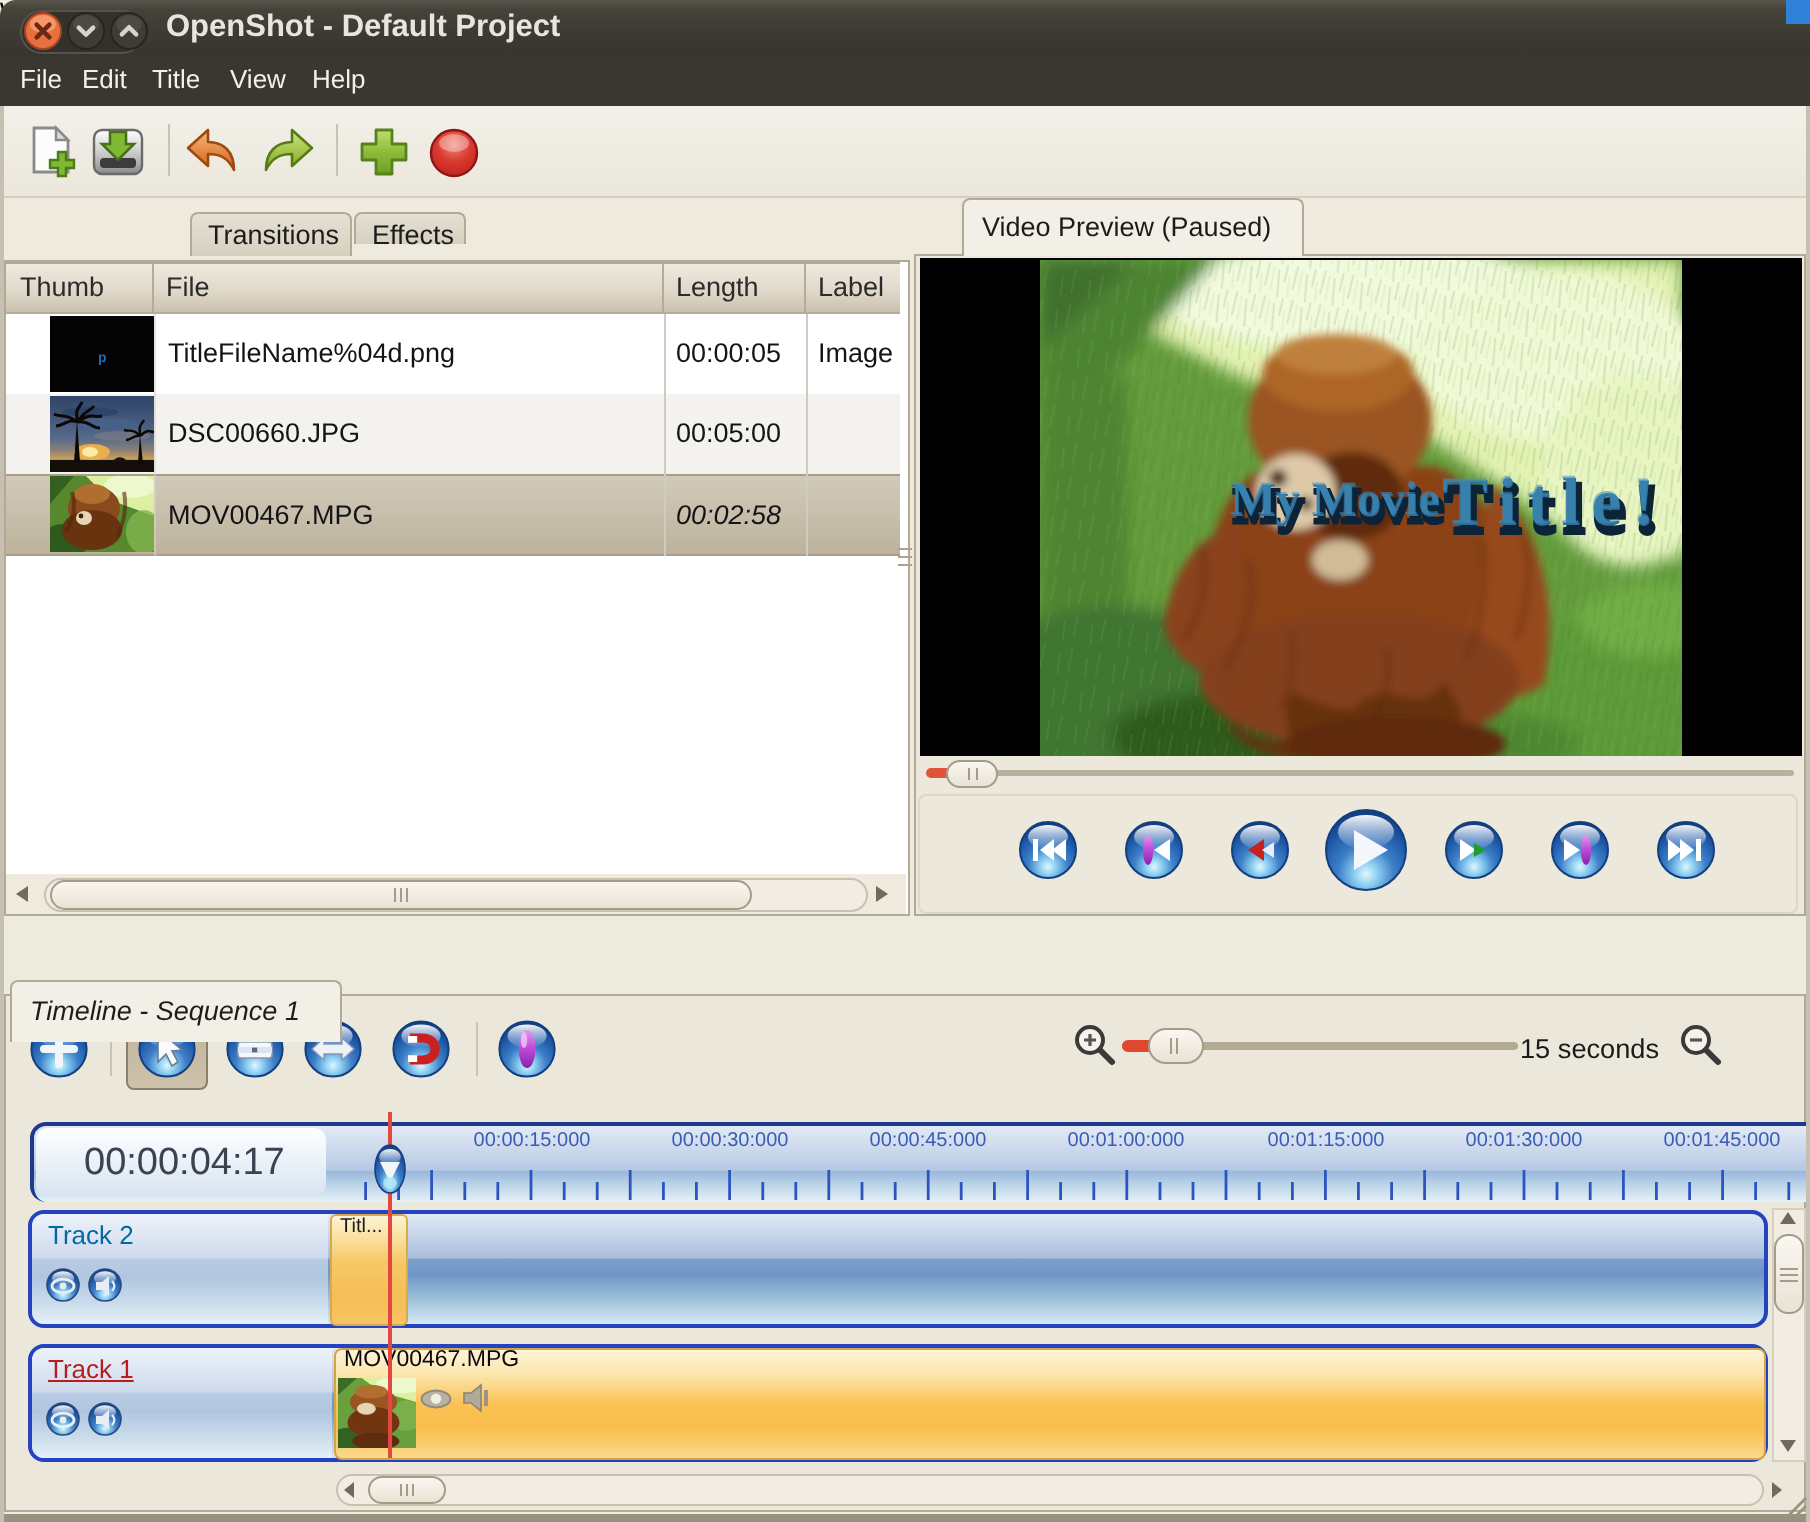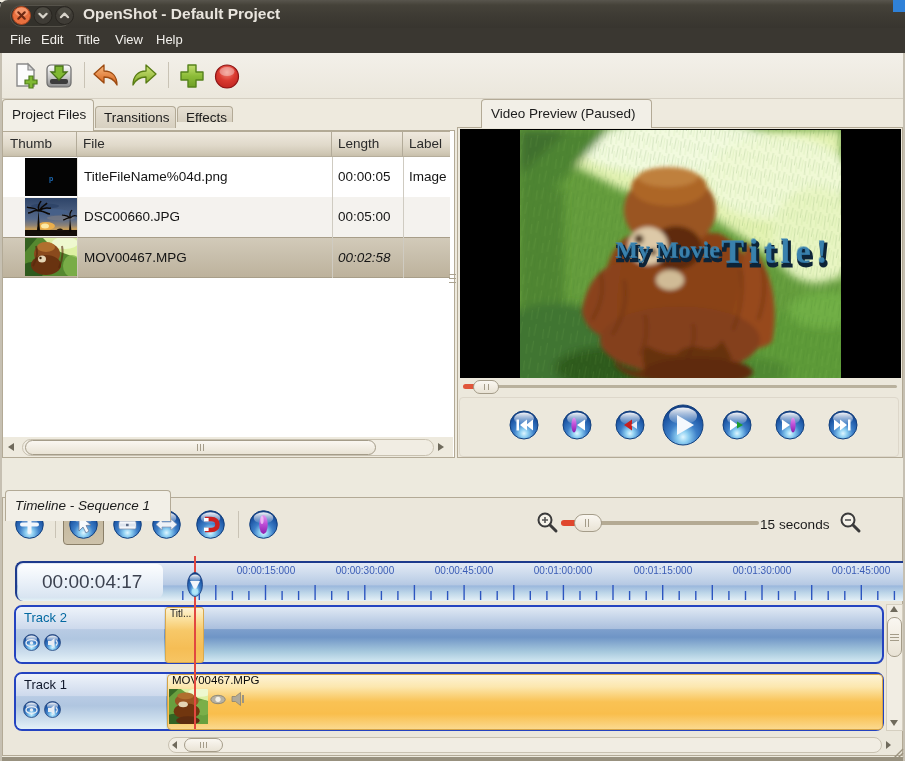--- a/index.html
+++ b/index.html
@@ -115,23 +115,20 @@
  <circle cx="14" cy="13.5" r="11.5" fill="url(#reg)" stroke="#8c1616" stroke-width="1.2"></circle>
  <radialGradient id="reg" cx="0.5" cy="0.32" r="0.8">
         <stop offset="0" stop-color="#f08a7a"></stop>
         <stop offset="0.45" stop-color="#da3a30"></stop>
         <stop offset="1" stop-color="#b81f1c"></stop>
       </radialGradient>
  <ellipse cx="14" cy="8.5" rx="7.5" ry="4.5" fill="#fff" opacity="0.35"></ellipse>
 </svg>
 
 
-<div class="tab on" style="left:2px;top:99px;width:92px;height:32px;">
-      <span style="position:absolute;left:9px;top:7px">Project Files</span>
-    </div>
 <div class="tab off" style="left:95px;top:106px;width:81px;height:22px;">
       <span style="position:absolute;left:8px;top:3px">Transitions</span>
     </div>
 <div class="tab off" style="left:177px;top:106px;width:56px;height:16px;">
       <span style="position:absolute;left:8px;top:3px">Effects</span>
     </div>
 <div class="abs" style="left:2px;top:130px;width:453px;height:328px;background:#fff;border:1px solid #b3aa96;box-sizing:border-box;"></div>
 
 <div class="hdrcell" style="left:3px;width:74px;">
       <span style="left:7px">Thumb</span>
@@ -463,21 +460,21 @@
       <circle cx="8.5" cy="9" r="1.7" fill="#e8edf4"></circle>
     </svg>
 <svg class="abs" style="left:44px;top:634px" width="17" height="17">
       <circle cx="8.5" cy="8.5" r="8" fill="url(#og)" stroke="#2a4a80" stroke-width="0.8"></circle>
       <ellipse cx="8.5" cy="5" rx="5.6" ry="3.4" fill="url(#gl)"></ellipse>
       <polygon points="4,7 7,7 10.5,4 10.5,14 7,11 4,11" fill="#e8edf4"></polygon>
       <path d="M12 6.5 C13.5 8 13.5 10 12 11.5" stroke="#e8edf4" stroke-width="1.2" fill="none"></path>
     </svg>
 <div class="abs" style="left:14px;top:672px;width:870px;height:59px;background:linear-gradient(180deg,#e0e9f4 0%,#aabfdd 40%,#7d9fcc 41%,#6f95c6 55%,#a8cade 82%,#d3e8f2 100%);border:2px solid #2443c0;border-radius:8px;box-sizing:border-box;"></div>
 <div class="abs" style="left:16px;top:674px;width:150px;height:55px;background:linear-gradient(180deg,#eef3fa 0%,#cdd9ec 40%,#b8cbe4 41%,#b0c6e0 58%,#cfe0ee 85%,#e4f1f8 100%);border-radius:6px 0 0 6px;"></div>
-<div class="tx" style="left:24px;top:677px;font-size:13px;color:#0f172a;">Track 1</div>
+<div class="tx" style="left:24px;top:677px;font-size:13px;color:#b91c1c;text-decoration:underline;">Track 1</div>
 <div class="abs" style="left:167px;top:673.5px;width:716px;height:56px;background:linear-gradient(180deg,#fdf3d6 0%,#fce7ae 22%,#f9c254 50%,#f9be4c 72%,#fbd98e 100%);border:1px solid #d4a347;border-radius:4px;box-sizing:border-box;"></div>
 <div class="tx" style="left:172px;top:674px;font-size:11.5px;color:#0a0a0a;">MOV00467.MPG</div>
 <svg class="abs" style="left:169px;top:689px" width="39" height="35" viewBox="0 0 33 41" preserveAspectRatio="none">
  <rect width="33" height="41" fill="#69a03e"></rect>
  <polygon points="10,0 33,0 33,14 18,8" fill="#ddf0a2"></polygon>
  <ellipse cx="26" cy="4" rx="10" ry="5" fill="#eef8cf"></ellipse>
  <ellipse cx="29" cy="22" rx="7" ry="9" fill="#82b54e" opacity="0.7"></ellipse>
  <polygon points="0,0 8,0 0,10" fill="#3a6b27"></polygon>
  <ellipse cx="5" cy="36" rx="9" ry="7" fill="#336323"></ellipse>
  <ellipse cx="15" cy="14" rx="10" ry="8" fill="#9a5522"></ellipse>

